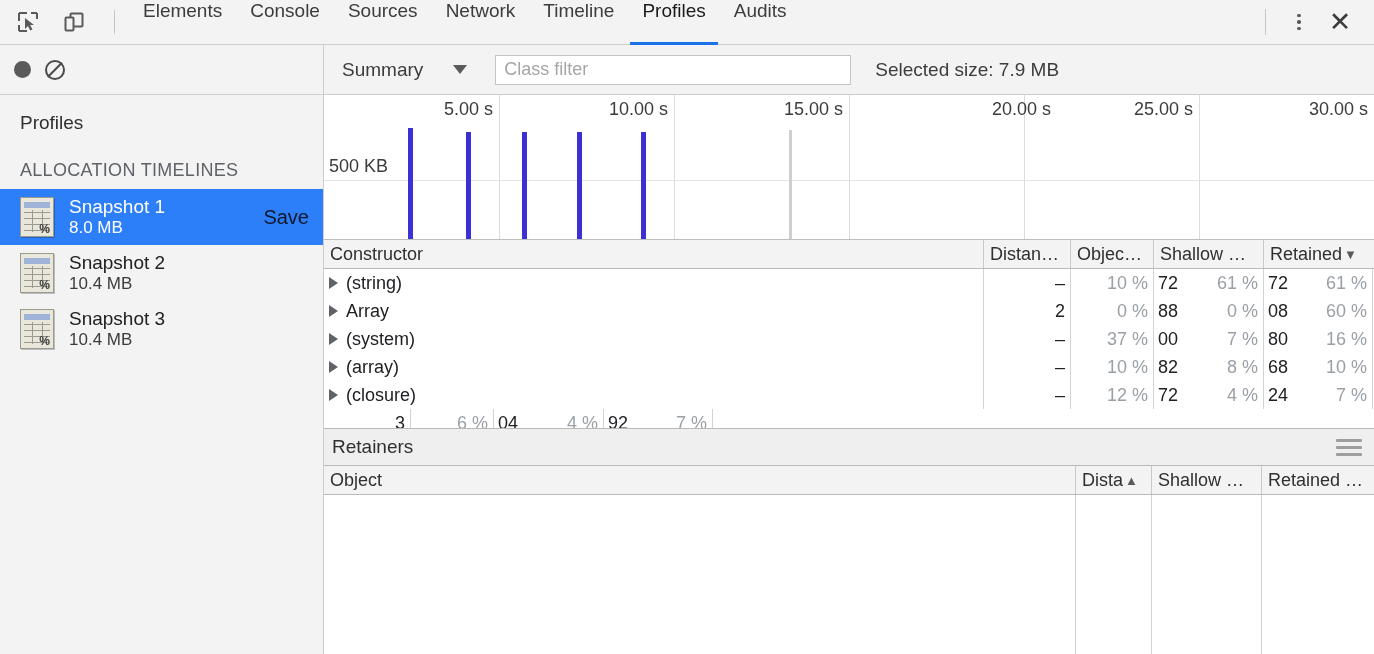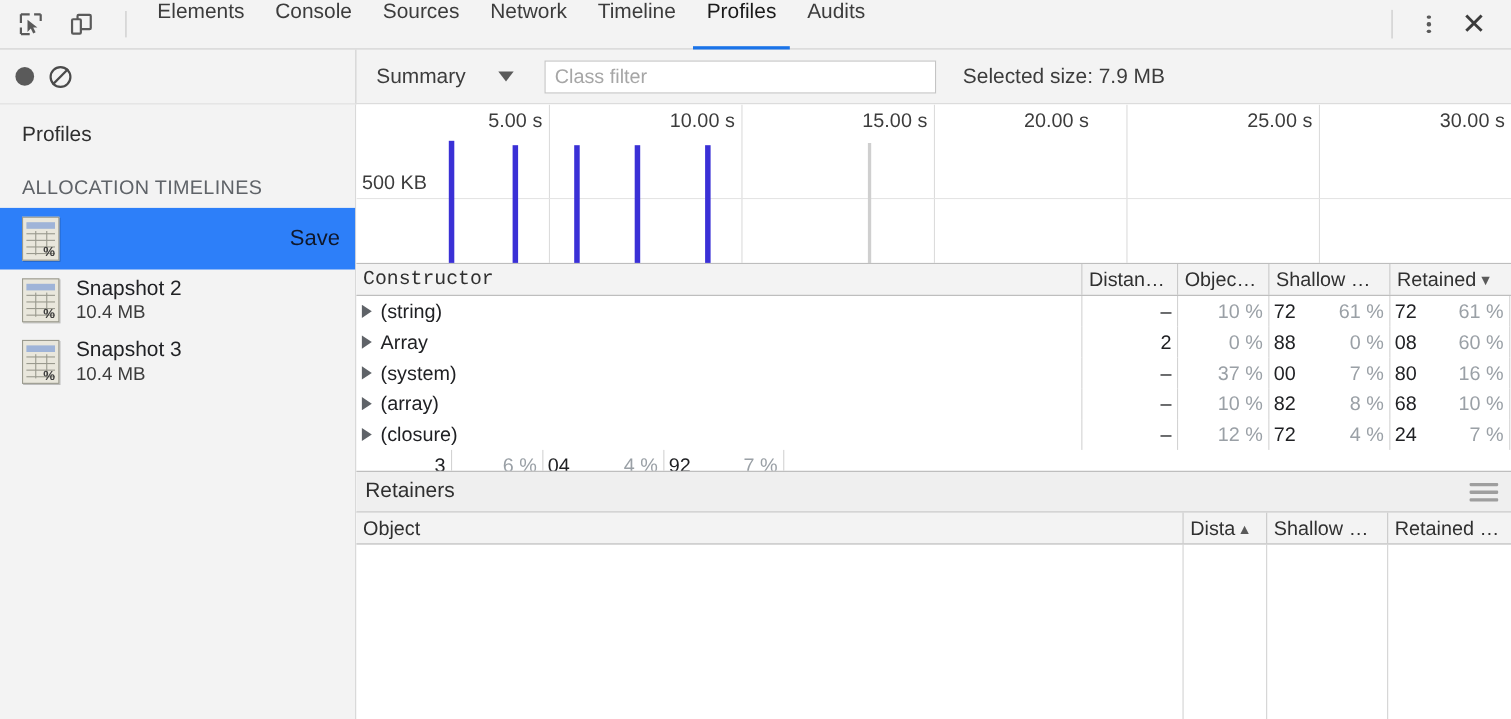--- a/index.html
+++ b/index.html
@@ -321,20 +321,24 @@
         <div class="snap-ico">
           <span class="hdr"></span>
           <span class="ln" style="top:14px"></span>
             <span class="ln" style="top:20px"></span>
           <span class="ln" style="top:26px"></span>
             <span class="ln" style="top:32px"></span>
           <span class="vl" style="left:11px"></span>
             <span class="vl" style="left:21px"></span>
           <span class="pct">%</span>
         </div>
+        <div class="snap-txt">
+          <span class="snap-name">Snapshot 1</span>
+          <span class="snap-size">8.0 MB</span>
+        </div>
         <span class="snap-save">Save</span>
       </div>
 
       <div class="snap">
         <div class="snap-ico">
           <span class="hdr"></span>
           <span class="ln" style="top:14px"></span>
             <span class="ln" style="top:20px"></span>
           <span class="ln" style="top:26px"></span>
             <span class="ln" style="top:32px"></span>
@@ -369,37 +373,37 @@
     <div class="rightpane">
 
       <div class="timeline" id="timeline">
           <div class="tl-vgrid" style="left: 175px;"></div>
           <div class="tl-label" style="left: 175px;">5.00 s</div>
           <div class="tl-vgrid" style="left: 350px;"></div>
           <div class="tl-label" style="left: 350px;">10.00 s</div>
           <div class="tl-vgrid" style="left: 525px;"></div>
           <div class="tl-label" style="left: 525px;">15.00 s</div>
           <div class="tl-vgrid" style="left: 700px;"></div>
-          <div class="tl-label" style="left: 672px;">20.00 s</div>
+          <div class="tl-label" style="left: 733px;">20.00 s</div>
           <div class="tl-vgrid" style="left: 875px;"></div>
           <div class="tl-label" style="left: 875px;">25.00 s</div>
           <div class="tl-label" style="left: 1050px;">30.00 s</div>
           <div class="tl-hgrid" style="top: 85px;"></div>
           <div class="tl-ylabel" style="left: 5px; top: 61px;">500 KB</div>
           <div class="tl-marker" style="left: 465px; top: 35px; height: 110px; background: rgb(207, 207, 207);"></div>
           <div class="tl-bar" style="left: 84px; top: 33px; bottom: 0px; background: rgb(58, 48, 214);"></div>
           <div class="tl-bar" style="left: 142px; top: 37px; bottom: 0px; background: rgb(58, 48, 214);"></div>
           <div class="tl-bar" style="left: 198px; top: 37px; bottom: 0px; background: rgb(58, 48, 214);"></div>
           <div class="tl-bar" style="left: 253px; top: 37px; bottom: 0px; background: rgb(58, 48, 214);"></div>
           <div class="tl-bar" style="left: 317px; top: 37px; bottom: 0px; background: rgb(58, 48, 214);"></div>
         </div>
 
       <div class="grid-wrap">
         <div class="grid-head" id="ctor-head">
-            <div class="gh" style="width: 660px; font-family: Liberation Mono, monospace;">
+            <div class="gh" style="width: 660px;">
               <span>Constructor</span>
             </div>
             <div class="gh num" style="width: 87px;">
               <span>Distan…</span>
             </div>
             <div class="gh num" style="width: 83px;">
               <span>Objec…</span>
             </div>
             <div class="gh num" style="width: 110px;">
               <span>Shallow …</span>

